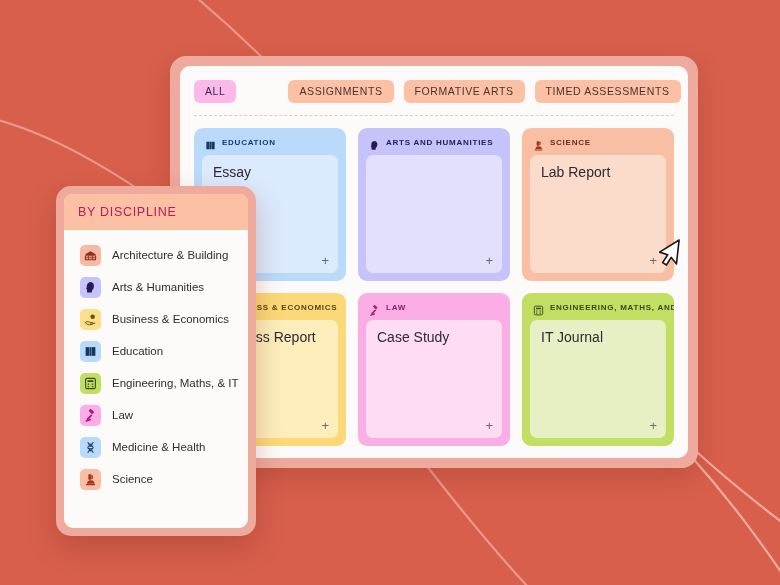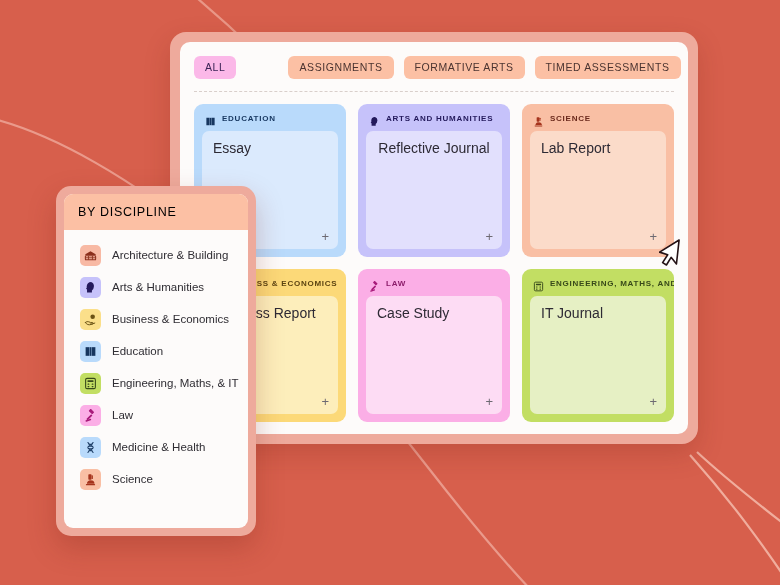--- a/index.html
+++ b/index.html
@@ -12,21 +12,21 @@
     position: relative;
     width: 780px; height: 585px;
     background: #d75f4c;
     overflow: hidden;
   }
   #bg-lines { position: absolute; inset: 0; width: 780px; height: 585px; }
 
   
   #main-panel {
     position: absolute;
-    left: 170px; top: 32px;
+    left: 170px; top: 56px;
     width: 528px; height: 412px;
     background: #eeaa9c;
     border-radius: 16px;
     padding: 10px;
     box-shadow: 0 10px 26px rgba(120,35,25,.22);
   }
   #panel-inner {
     width: 100%; height: 100%;
     background: #fdfbfa;
     border-radius: 10px;
@@ -125,21 +125,21 @@
     display: flex; flex-direction: column;
   }
   #sidebar-header {
     background: #fcc0a4;
     padding: 11px 14px;
     flex: 0 0 auto;
   }
   #sidebar-header-text {
     font-size: 12.5px;
     letter-spacing: .7px;
-    color: #000000;
+    color: #be185d;
   }
   #discipline-list {
     flex: 1 1 auto;
     padding: 9px 0 0 0;
     list-style: none;
   }
   .disc-item {
     display: flex; align-items: center;
     gap: 11px;
     padding: 5.5px 16px;
@@ -206,21 +206,20 @@
           <div class="card" style="background: rgb(198, 194, 250); text-align: center;">
             <div class="card-head">
        <span class="cat-icon"><svg width="11" height="11" viewBox="0 0 24 24" fill="#241a5c">
                   <path d="M13 2a8 8 0 0 0-8 8v3H3.6l2 3.2V21h9v-3.6a8 8 0 0 0 3.4-6.5A8 8 0 0 0 13 2z"></path>
                   <circle cx="12.5" cy="9.5" r="4.4" fill="none" stroke="#241a5c" stroke-width="1.3"></circle>
                   <path d="M8.1 9.5h8.8M12.5 5.1c2 2.6 2 6.2 0 8.8M12.5 5.1c-2 2.6-2 6.2 0 8.8" stroke="#241a5c" stroke-width="1.1" fill="none"></path>
                 </svg></span>
        <span class="cat-label" style="color:#241a5c">ARTS AND HUMANITIES</span>
      </div>
      <div class="card-body" style="background:#e2e0fd">
-       <div class="card-title">Reflective Journal</div>
        <span class="plus">+</span>
      </div>
           </div>
           <div class="card" style="background: rgb(249, 191, 164);">
             <div class="card-head">
        <span class="cat-icon"><svg width="11" height="11" viewBox="0 0 24 24" fill="#a5341d">
                   <rect x="8" y="2.5" width="6" height="10" rx="1.4"></rect>
                   <path d="M11 13.5c-3.4.6-5.6 3.3-5.6 6.3h14c0-2.5-1.5-4.8-3.8-5.8"></path>
                   <rect x="3.5" y="20.5" width="17" height="2.2" rx="1"></rect>
                   <rect x="14.2" y="4" width="2.2" height="7" rx="1"></rect>

